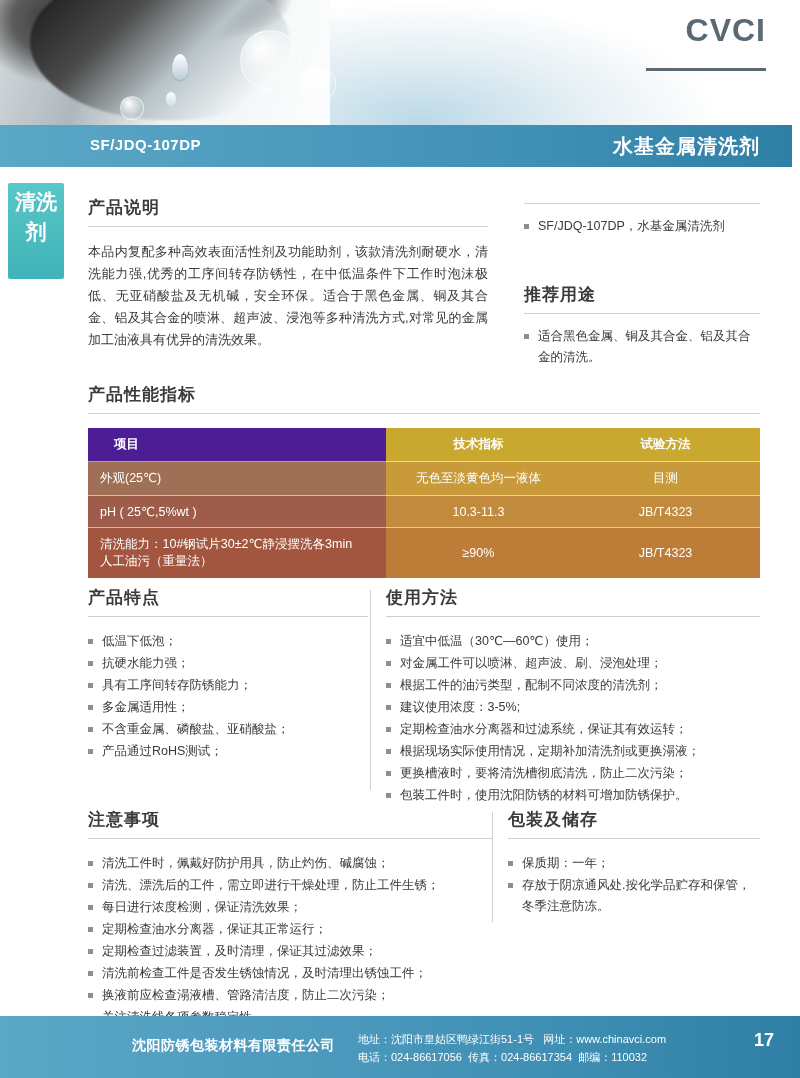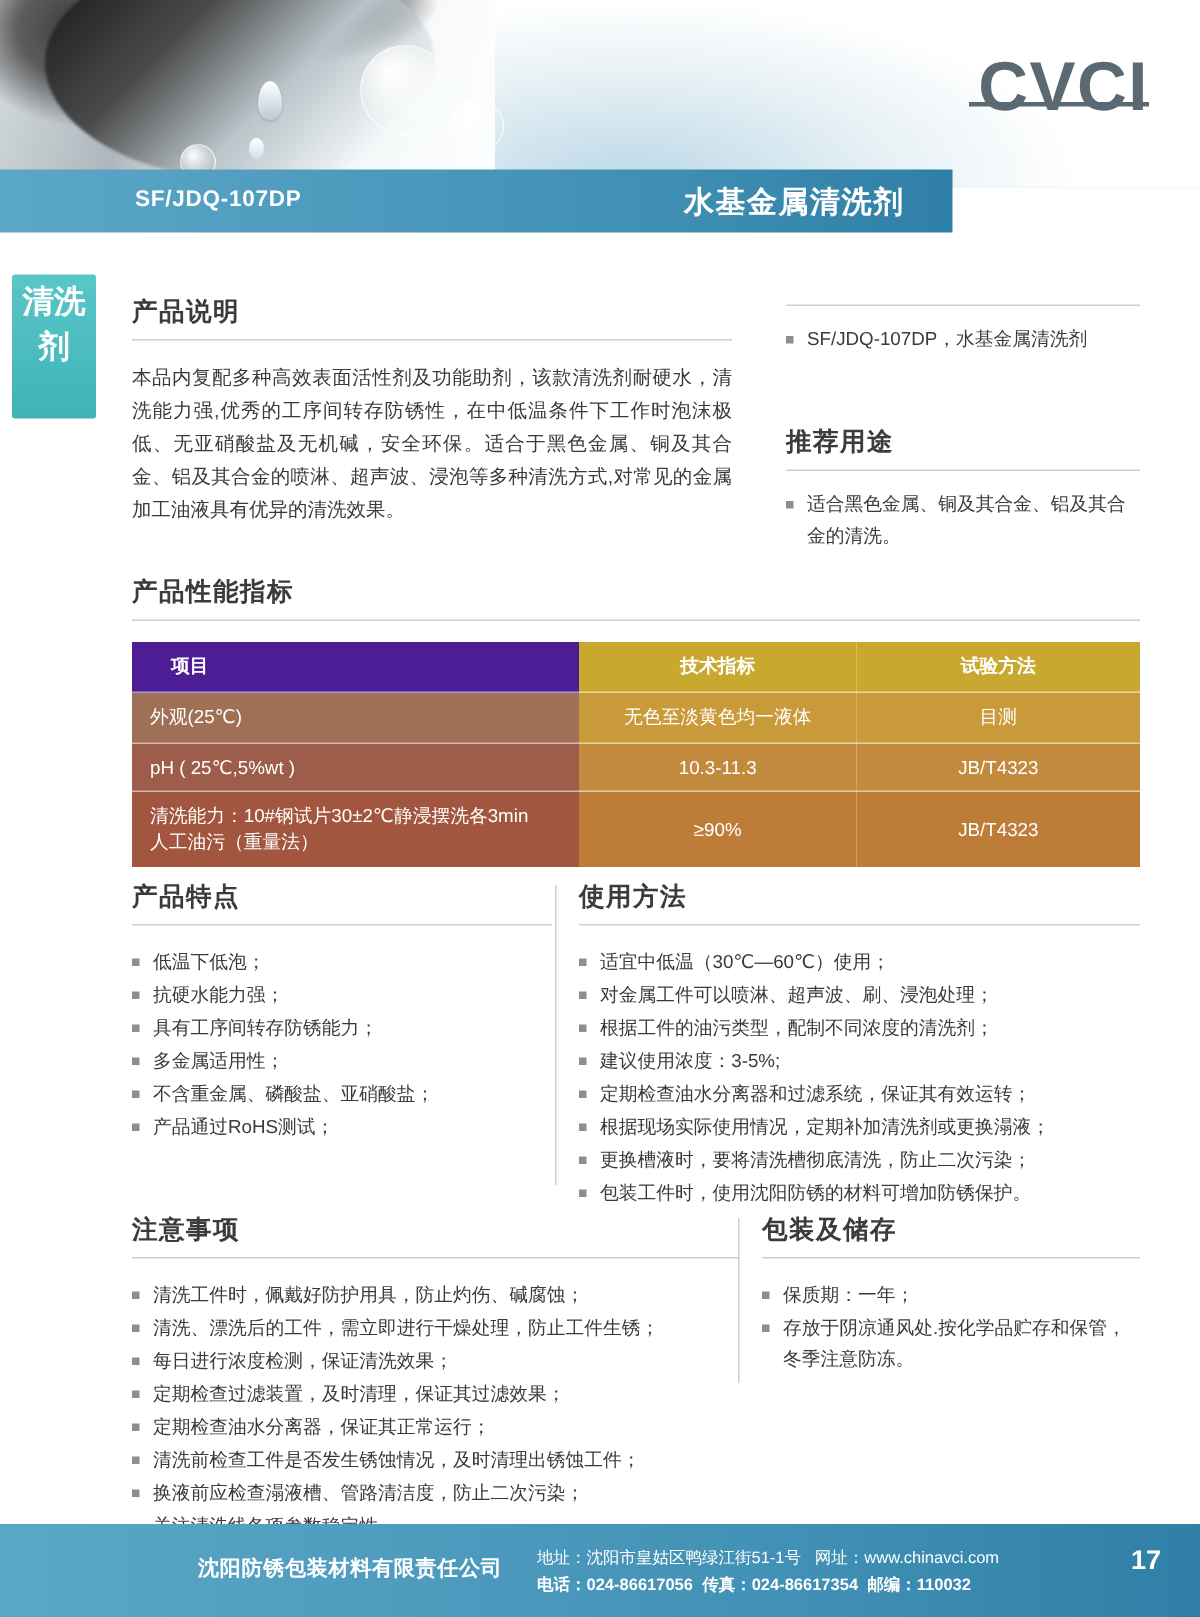--- a/index.html
+++ b/index.html
@@ -46,32 +46,32 @@
     position:absolute;left:166px;top:92px;width:10px;height:14px;
     background:linear-gradient(180deg,#ffffff,#cfe0e8);
     border-radius:50%;
   }
   .hero-bubble{
     position:absolute;border-radius:50%;
     background:radial-gradient(circle at 35% 30%, #ffffff 0%, rgba(255,255,255,.35) 45%, rgba(255,255,255,0) 70%);
     border:1px solid rgba(255,255,255,.6);
   }
   .logo{
-    position:absolute;right:34px;top:30px;
+    position:absolute;right:34px;top:12px;
     font-family:"Liberation Sans",sans-serif;
-    font-size:46px;font-weight:bold;letter-spacing:1px;
+    font-size:32px;font-weight:bold;letter-spacing:1px;
     color:#5b6a72;
   }
   .logo-underline{
     position:absolute;right:34px;top:68px;width:120px;height:3px;background:#5b6a72;
   }
 
   
   .titlebar{
-    position:absolute;left:0;top:113px;width:635px;height:42px;
+    position:absolute;left:0;top:125px;width:792px;height:42px;
     background:linear-gradient(90deg,#5aa7c6 0%,#4e9bbe 35%,#3f8fb4 70%,#2f7fa6 100%);
   }
   .titlebar .code{
     position:absolute;left:90px;top:11px;
     color:#ffffff;font-size:15px;font-weight:bold;letter-spacing:.5px;
   }
   .titlebar .name{
     position:absolute;right:32px;top:8px;
     color:#ffffff;font-size:20px;font-weight:bold;letter-spacing:1px;
   }
@@ -156,21 +156,21 @@
   
   .footer{
     position:absolute;left:0;bottom:0;width:800px;height:62px;
     background:linear-gradient(90deg,#5aa7c6 0%,#4e9bbe 35%,#3f8fb4 70%,#2f7fa6 100%);
     color:#ffffff;
   }
   .footer .company{
     position:absolute;left:132px;top:21px;font-size:14px;font-weight:bold;letter-spacing:.5px;
   }
   .footer .c1{position:absolute;left:358px;top:14px;font-size:11px;line-height:18px;}
-  .footer .c2{position:absolute;left:358px;top:32px;font-size:11px;line-height:18px;font-weight:bold;}
+  .footer .c2{position:absolute;left:358px;top:32px;font-size:11px;line-height:18px;}
   .footer .pageno{
     position:absolute;right:26px;top:14px;font-size:18px;font-weight:bold;color:#ffffff;
   }
 </style>
 </head>
 <body>
 
 <div class="page">
 
   <div class="hero">
@@ -277,22 +277,22 @@
     </ul>
   </div>
 
   <div class="notice">
     <div class="h2">注意事项</div>
     <div class="rule"></div>
     <ul class="bul">
       <li>清洗工件时，佩戴好防护用具，防止灼伤、碱腐蚀；</li>
       <li>清洗、漂洗后的工件，需立即进行干燥处理，防止工件生锈；</li>
       <li>每日进行浓度检测，保证清洗效果；</li>
+      <li>定期检查油水分离器，保证其正常运行；</li>
       <li>定期检查过滤装置，及时清理，保证其过滤效果；</li>
-      <li>定期检查油水分离器，保证其正常运行；</li>
       <li>清洗前检查工件是否发生锈蚀情况，及时清理出锈蚀工件；</li>
       <li>换液前应检查溻液槽、管路清洁度，防止二次污染；</li>
     </ul>
     <div class="sub-line">关注清洗线各项参数稳定性。</div>
   </div>
 
   <div class="vdiv2"></div>
 
   <div class="storage">
     <div class="h2">包装及储存</div>

